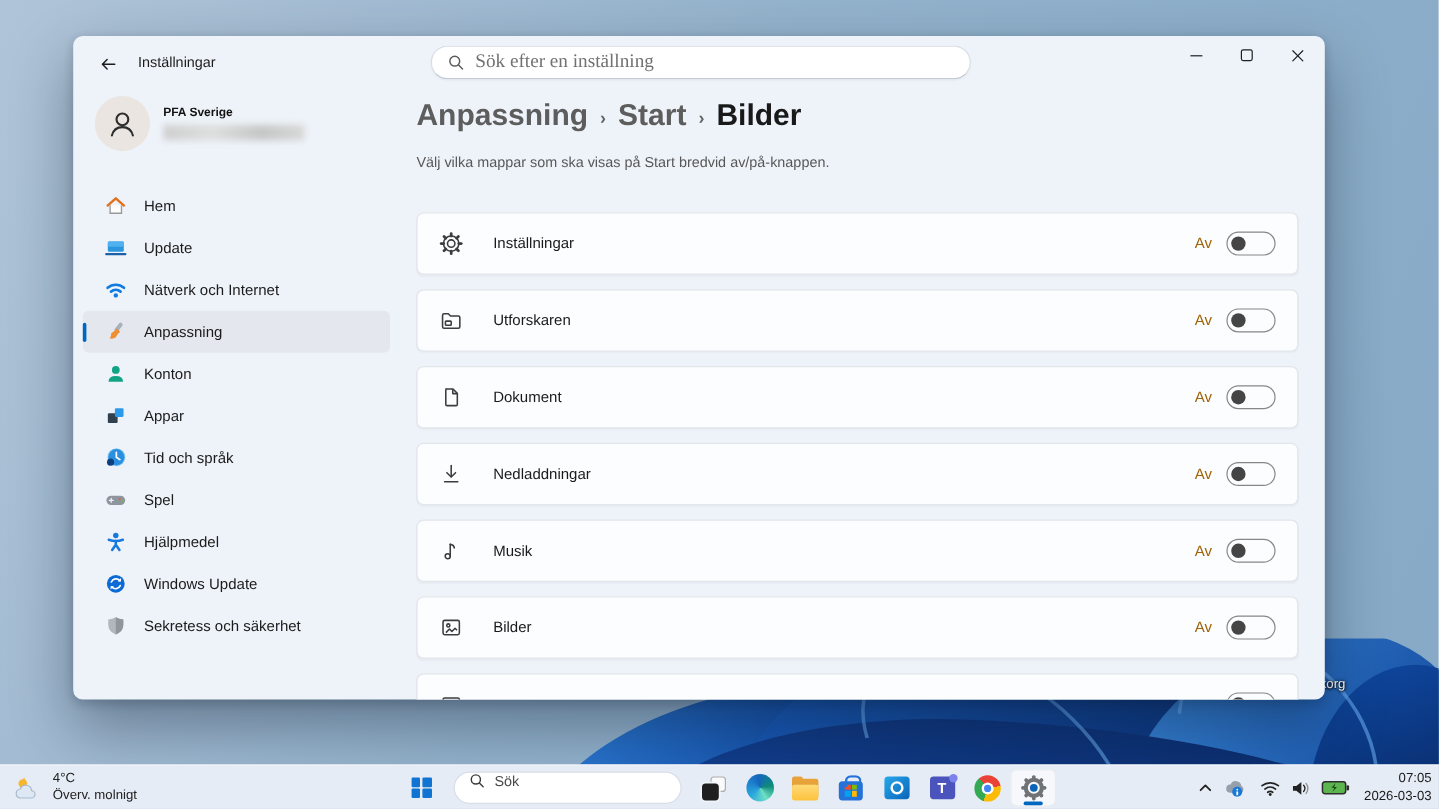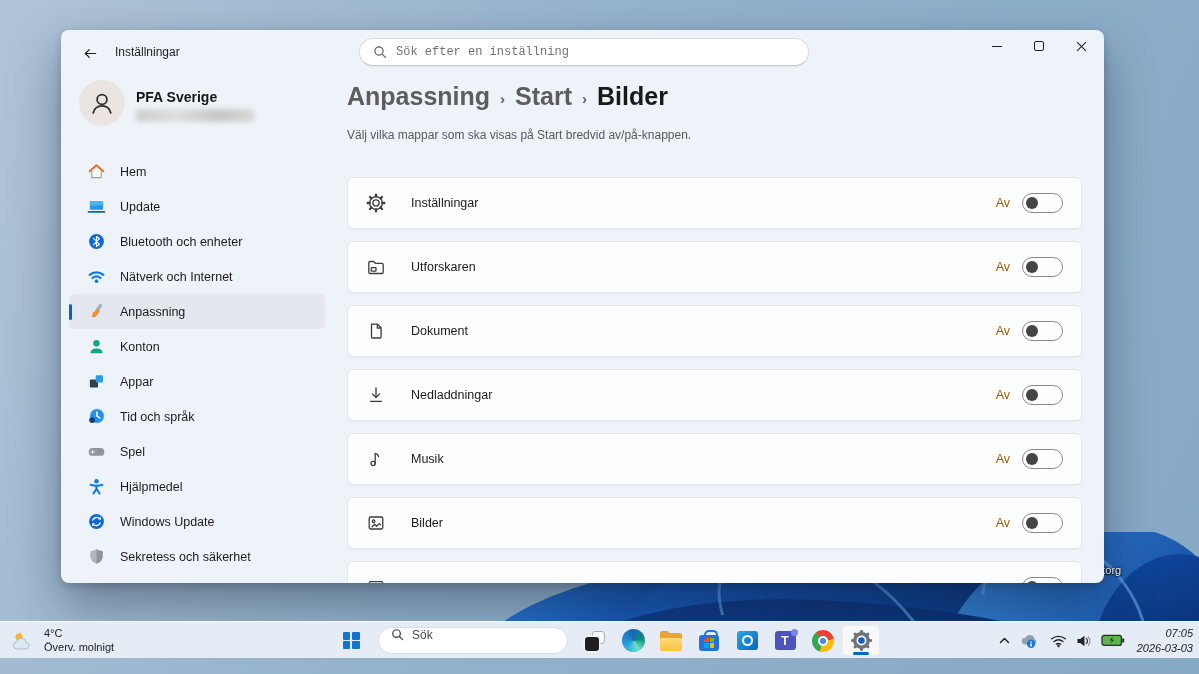--- a/index.html
+++ b/index.html
@@ -42,33 +42,33 @@
     background:#eef3fa; border-radius:8px; overflow:hidden;
     box-shadow:0 22px 50px rgba(8,20,40,.38), 0 3px 10px rgba(8,20,40,.2);margin-left:19px; }
 
   .back-btn { position:absolute; left:14px; top:10px; width:30px; height:26px; border-radius:4px;
     display:flex; align-items:center; justify-content:center; }
   .app-title { position:absolute; left:54px; top:15px; font-size:12px; color:#1c1c1c; }
 
   .win-search { position:absolute; left:298px; top:8px; width:450px; height:28px; background:#fff;
     border:1px solid #d8dde4; border-bottom-color:#c2c9d2; border-radius:15px;
     display:flex; align-items:center; gap:9px; padding:0 13px; box-shadow:0 1px 2px rgba(0,0,0,.05); }
-  .win-search input { border:none; outline:none; flex:1; font-size:12px; color:#333;
-    background:transparent; font-family:Liberation Mono, monospace; }
+  .win-search input { border:none; outline:none; flex:1; font-size:16px; color:#333;
+    background:transparent; font-family:Liberation Serif, serif; }
   .win-search input::placeholder { color:#717171; }
 
   .win-controls { position:absolute; right:2px; top:0; display:flex; }
   .wc { width:42px; height:32px; display:flex; align-items:center; justify-content:center; }
   .wc-min i { display:block; width:10px; height:1px; background:#1f1f1f; }
   .wc-max i { display:block; width:10px; height:10px; border:1px solid #1f1f1f; border-radius:2px; }
 
   .user { position:absolute; left:18px; top:50px; display:flex; align-items:flex-start; gap:11px; }
   .avatar { width:46px; height:46px; border-radius:50%; background:#eae5e0;
     display:flex; align-items:center; justify-content:center; }
-  .user-name { font-size:14px; font-weight:bold; color:#141414; margin-top:9px; }
+  .user-name { font-size:10px; font-weight:bold; color:#141414; margin-top:9px; }
   .user-email { margin-top:4px; width:118px; height:13px; border-radius:2px;
     background:linear-gradient(90deg,#cfcfcf,#dedede 35%,#c6c6c6 70%,#d8d8d8); filter:blur(2.5px); }
 
   .nav { position:absolute; left:8px; top:124px; width:256px; }
   .nav-item { position:relative; height:35px; display:flex; align-items:center; gap:14px;
     padding-left:18px; border-radius:5px; font-size:12.5px; color:#1b1b1b; cursor:default; }
   .nav-item.selected { background:#e4e8ee; }
   .nav-item.selected::before { content:""; position:absolute; left:0; top:9.5px; width:3px;
     height:16px; border-radius:2px; background:#0067c0; }
   .nav-icon { width:19px; height:19px; display:flex; align-items:center; justify-content:center; }
@@ -85,21 +85,21 @@
   .row-icon { width:22px; display:flex; justify-content:center; }
   .row-label { margin-left:24px; font-size:12.5px; color:#1a1a1a; flex:1; }
   .row-state { font-size:12.5px; color:#a16207; margin-right:12px; }
   .toggle { width:41px; height:20px; border:1px solid #878787; border-radius:10px;
     background:#fbfdfe; position:relative; cursor:pointer; }
   .toggle .knob { position:absolute; left:3px; top:3px; width:12px; height:12px;
     border-radius:50%; background:#454545; }
   .row.partial { margin-bottom:0; }
 
   
-  .taskbar { position:absolute; left:0; bottom:16px; width:1199px; height:37px; z-index:10;
+  .taskbar { position:absolute; left:0; bottom:0; width:1199px; height:37px; z-index:10;
     background:#e6ecf5; border-top:1px solid rgba(255,255,255,.65); }
   .weather { position:absolute; left:10px; top:0; height:37px; display:flex; align-items:center; gap:7px; }
   .weather-text { line-height:1.2; font-size:11px; color:#222; }
   .tb-center { position:absolute; left:332px; top:3px; height:31px; display:flex; align-items:center; }
   .tb-btn { width:38px; height:31px; border-radius:5px; display:flex; align-items:center;
     justify-content:center; position:relative; }
   .tb-btn.active { background:rgba(255,255,255,.62); box-shadow:inset 0 0 0 1px rgba(0,0,0,.05); }
   .tb-btn.active::after { content:""; position:absolute; bottom:1px; left:50%;
     transform:translateX(-50%); width:16px; height:3px; border-radius:2px; background:#0067c0; }
   .winlogo { width:17px; height:17px; display:grid; grid-template-columns:1fr 1fr;
@@ -140,21 +140,21 @@
     justify-content:center; }
   .tm-tile::after { content:""; position:absolute; right:-2px; top:-2px; width:7px; height:7px;
     border-radius:50%; background:#7b83eb; }
   .chrome-ball { position:relative; width:22px; height:22px; border-radius:50%;
     background:conic-gradient(from -40deg,#ea4335 0 33%,#fbbc05 33% 66%,#34a853 66% 100%); }
   .chrome-ball::before { content:""; position:absolute; left:6px; top:6px; width:10px; height:10px;
     border-radius:50%; background:#fff; }
   .chrome-ball::after { content:""; position:absolute; left:8px; top:8px; width:6px; height:6px;
     border-radius:50%; background:#4285f4; }
 
-  .tray { position:absolute; right:6px; top:0; height:37px; display:flex; align-items:center; gap:9px;font-style:italic; }
+  .tray { position:absolute; right:6px; top:0; height:37px; display:flex; align-items:center; gap:9px; }
   .tray-ico { display:flex; align-items:center; justify-content:center; }
   .clock { text-align:right; font-size:11px; color:#1b1b1b; line-height:1.35; margin-left:3px; }
 </style>
 </head>
 <body>
 
 <div class="stage">
 
   <div class="bloom">
     <div class="petal p1"></div>
@@ -234,29 +234,20 @@
         <span class="nav-icon">
           <svg width="19" height="19" viewBox="0 0 20 20">
             <rect x="3" y="4.5" width="14" height="9" rx="1.2" fill="#2b95dd"></rect>
             <rect x="3" y="4.5" width="14" height="4.5" rx="1.2" fill="#4fb1ee"></rect>
             <path d="M1.6 15.6 h16.8" stroke="#1b5fa8" stroke-width="1.9" stroke-linecap="round"></path>
           </svg>
           </span>
         <span>Update</span>
       </div>
 
-      <div class="nav-item">
-        <span class="nav-icon">
-          <svg width="19" height="19" viewBox="0 0 20 20">
-            <circle cx="10" cy="10" r="7.8" fill="#0a6ad6"></circle>
-            <path d="M7 6.6 L13 13.1 L10 15.4 V4.6 L13 6.9 L7 13.4" stroke="#fff" stroke-width="1.2" fill="none" stroke-linejoin="round" stroke-linecap="round"></path>
-          </svg>
-          </span>
-        <span>Bluetooth och enheter</span>
-      </div>
 
       <div class="nav-item">
         <span class="nav-icon">
           <svg width="19" height="19" viewBox="0 0 20 20">
             <path d="M2.8 8.3 a11 11 0 0 1 14.4 0" stroke="#0f7ae0" stroke-width="2.3" fill="none" stroke-linecap="round"></path>
             <path d="M5.8 11.6 a6.6 6.6 0 0 1 8.4 0" stroke="#0f7ae0" stroke-width="2.3" fill="none" stroke-linecap="round"></path>
             <circle cx="10" cy="14.9" r="1.9" fill="#0f7ae0"></circle>
           </svg>
           </span>
         <span>Nätverk och Internet</span>

